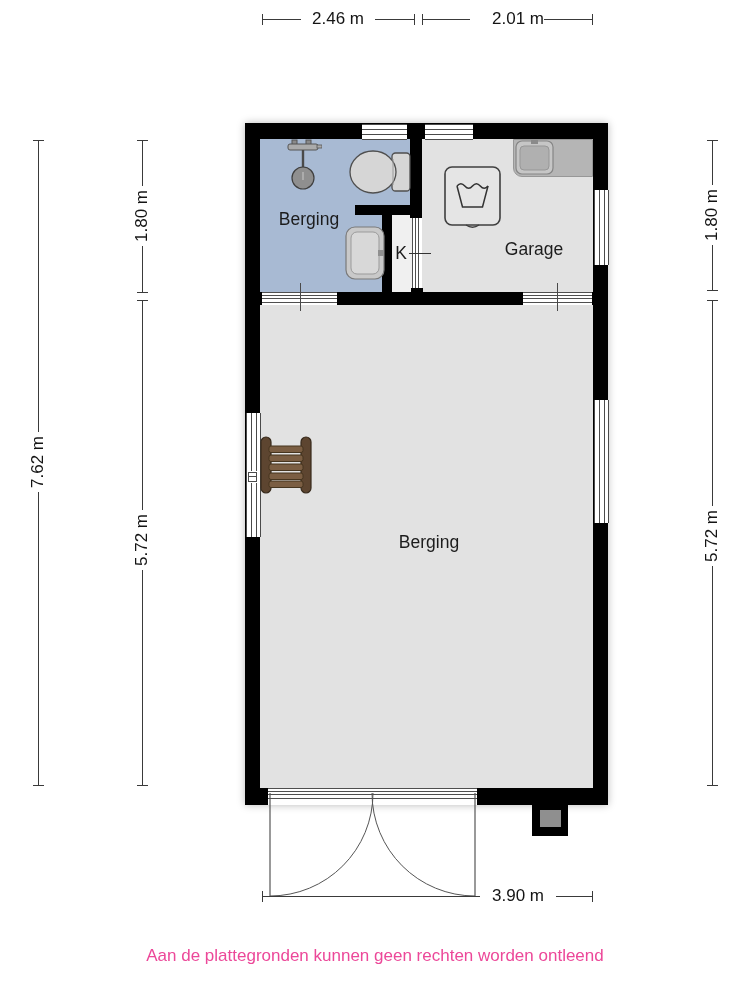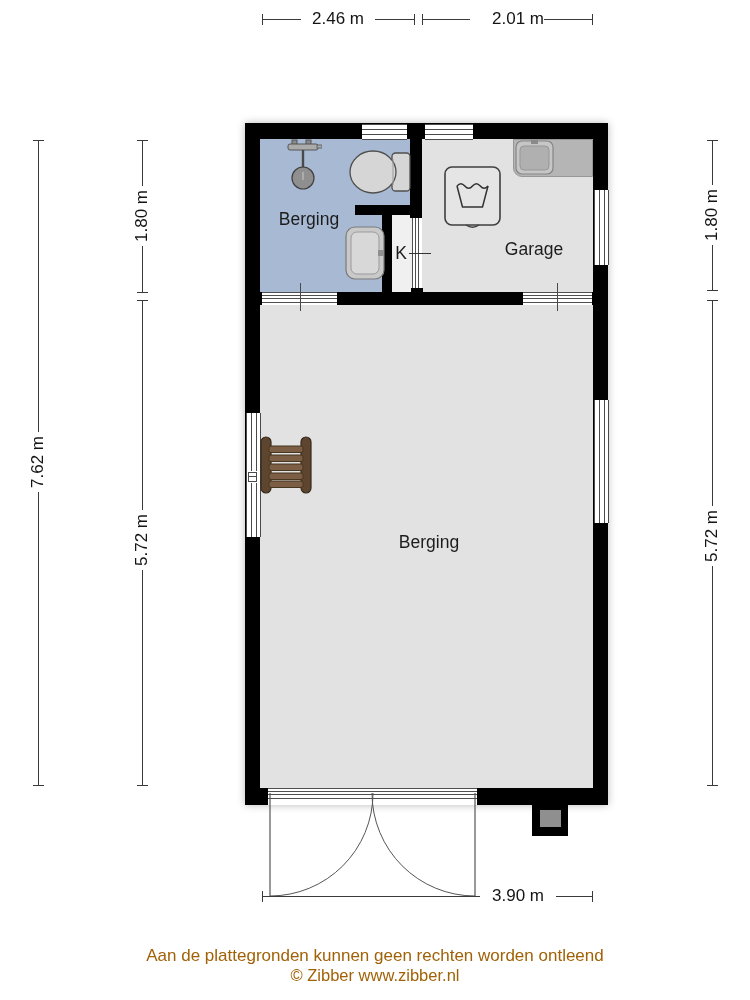--- a/index.html
+++ b/index.html
@@ -23,21 +23,21 @@
   
   .dline-h{position:absolute;height:1px;background:#3a3a3a;}
   .dline-v{position:absolute;width:1px;background:#3a3a3a;}
   .tick-v{position:absolute;width:1px;height:11px;background:#3a3a3a;}
   .tick-h{position:absolute;height:1px;width:11px;background:#3a3a3a;}
   .dim-label{position:absolute;font-size:17px;line-height:20px;height:20px;text-align:center;
              background:#fff;white-space:nowrap;color:#141414;}
   .dim-label.vert{transform:rotate(-90deg);}
   .room-label{position:absolute;transform:translate(-50%,-50%);font-size:17.5px;color:#1c1c1c;white-space:nowrap;}
   .leader{position:absolute;height:1px;background:#333;}
-  .footer-line{position:absolute;left:0;width:750px;text-align:center;color:#a16207;}
+  .footer-line{position:absolute;left:0;width:750px;text-align:center;color:#ec4899;}
   .counter{position:absolute;background:#b5b5b5;border:1px solid #979797;border-bottom-left-radius:9px;box-sizing:border-box;}
   .chimney{position:absolute;background:#000;}
   .chimney-core{position:absolute;background:#8f8f8f;}
   .win-divider{position:absolute;background:#fff;}
   .win-divider::before{content:"";position:absolute;left:1px;top:1px;width:7px;height:4px;border:1px solid #4a4a4a;background:#fff;}
   .win-divider::after{content:"";position:absolute;left:1px;bottom:1px;width:7px;height:4px;border:1px solid #4a4a4a;background:#fff;}
 </style>
 </head>
 <body>
 
@@ -171,15 +171,14 @@
   <div class="tick-h" style="left:707px;top:300px;"></div>
   <div class="tick-h" style="left:707px;top:785px;"></div>
   <div class="dim-label vert" style="left:682px;top:526px;width:60px;">5.72 m</div>
 
   <div class="dline-h" style="left:262px;top:896px;width:331px;"></div>
   <div class="tick-v" style="left:262px;top:891px;"></div>
   <div class="tick-v" style="left:592px;top:891px;"></div>
   <div class="dim-label" style="left:480px;top:886px;width:76px;">3.90 m</div>
 
   <div class="footer-line" style="top:946px;font-size:17px;">Aan de plattegronden kunnen geen rechten worden ontleend</div>
-  <div class="footer-line" style="top:966px;font-size:16.5px;">© Zibber www.zibber.nl</div>
 
 </div>
 
 </body></html>

